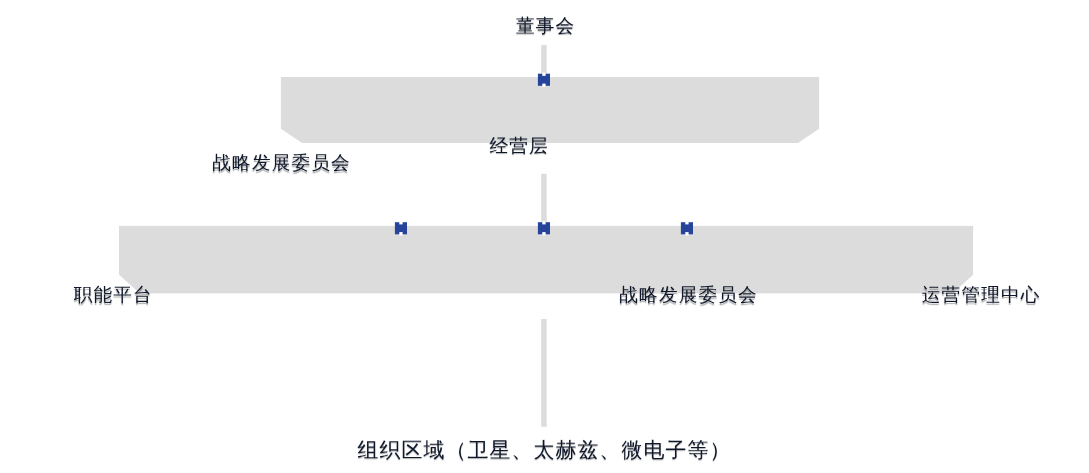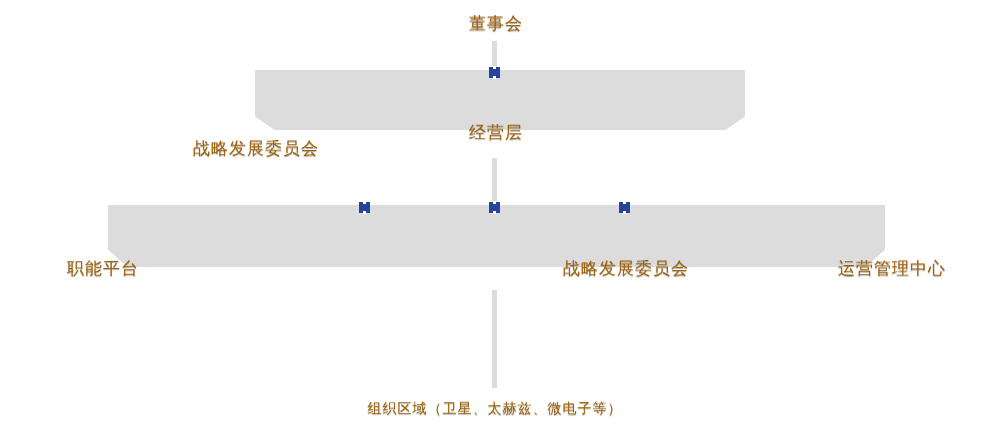--- a/index.html
+++ b/index.html
@@ -70,45 +70,45 @@
 
   
   .node {
     position: absolute;
     display: flex;
     align-items: center;
     justify-content: center;
     box-sizing: border-box;
     background: linear-gradient(180deg, #2a4682 0%, #2239726 0%, #26407a 18%, #1b2f63 62%, #111f4f 100%);
     border-radius: 22px / 50%;
-    color: #a16207;
+    color: #0f172a;
     font-size: 17px;
     letter-spacing: 1px;
     white-space: nowrap;
     text-shadow: 0 1px 1px rgba(0,0,0,0.35);
   }
   .node.clip-left {
     border-top-left-radius: 0;
     border-bottom-left-radius: 0;
   }
   .node.clip-right {
     border-top-right-radius: 0;
     border-bottom-right-radius: 0;
   }
 
   
   .n-board      { left: 408px; top: 2px;   width: 176px; height: 42px; }
   .n-strategy   { left: 163px; top: 126px; width: 186px; height: 44px; }
-  .n-mgmt       { left: 408px; top: 110px; width: 176px; height: 44px; }
+  .n-mgmt       { left: 384px; top: 110px; width: 176px; height: 44px; }
   .n-audit      { left: 650px; top: 110px; width: 186px; height: 44px; }
   .n-func       { left: -8px;  top: 245px; width: 222px; height: 46px; }
   .n-invest     { left: 265px; top: 245px; width: 214px; height: 46px; }
   .n-huaxun     { left: 519px; top: 245px; width: 214px; height: 46px; }
   .n-ops        { left: 786px; top: 245px; width: 212px; height: 46px; }
-  .n-regions    { left: 283px; top: 388px; width: 424px; height: 42px; font-size: 14px; }
+  .n-regions    { left: 283px; top: 388px; width: 424px; height: 42px; font-size: 19px; }
 </style>
 </head>
 <body>
 
 <div id="chart">
 
   <div class="band row2"></div>
   <div class="band row3"></div>
 
   <div class="vline top-to-mid"></div>

